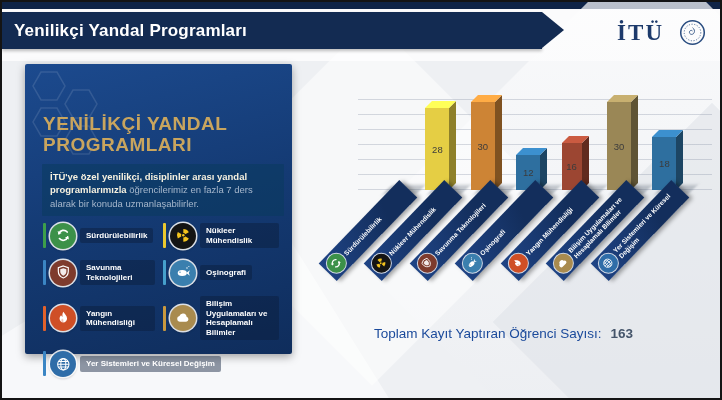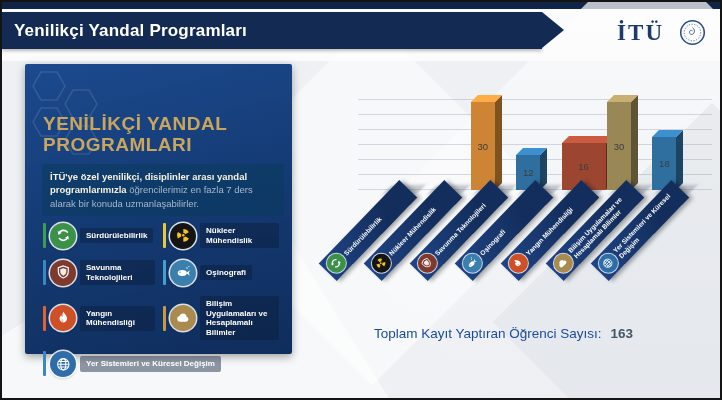--- a/index.html
+++ b/index.html
@@ -231,20 +231,25 @@
               <path d="M17.6 7.3A7 7 0 0 0 5.6 9.6"></path>
               <path d="M6.4 16.7a7 7 0 0 0 12-2.3"></path>
             </g>
             <path d="M3.8 5.8l1.4 4.9 4.5-2.1z" fill="#ffffff"></path>
             <path d="M20.2 18.2l-1.4-4.9-4.5 2.1z" fill="#ffffff"></path>
           </svg>
         </span>
         <span class="rib-label">Sürdürülebilirlik</span>
       </div>
       <div class="bar-shadow" style="left: 74.4px; top: 105px; width: 34px; height: 9px;"></div>
+      <div class="bar-front" style="left: 67.4px; top: 28px; width: 24px; height: 82px; background: rgb(229, 206, 68);">
+        <div class="bar-side" style="background:rgb(142,128,42)"></div>
+        <div class="bar-top" style="background:rgb(255,255,88)"></div>
+        <div class="bar-val">28</div>
+      </div>
       <div class="ribbon" style="left: -3px; top: 138px;">
         <span class="rib-icon" style="background:#141414">
           <svg viewBox="0 0 24 24">
             <g fill="#f2c21d">
               <path d="M12 12 12 2.8A9.2 9.2 0 0 1 19.97 7.4Z"></path>
               <path d="M12 12 12 2.8A9.2 9.2 0 0 1 19.97 7.4Z" transform="rotate(120 12 12)"></path>
               <path d="M12 12 12 2.8A9.2 9.2 0 0 1 19.97 7.4Z" transform="rotate(240 12 12)"></path>
             </g>
             <circle cx="12" cy="12" r="3.2" fill="#141414"></circle>
             <circle cx="12" cy="12" r="1.8" fill="#f2c21d"></circle>
@@ -279,21 +284,21 @@
             <ellipse cx="10.5" cy="13" rx="6.6" ry="4.2" fill="#ffffff"></ellipse>
             <path d="M16.2 13 21.5 9.2 19.9 13 21.5 16.8Z" fill="#ffffff"></path>
             <circle cx="7.2" cy="11.8" r="1" fill="#3a7fae"></circle>
             <circle cx="17.3" cy="5.8" r="1" fill="#ffffff"></circle>
             <circle cx="20" cy="3.6" r=".8" fill="#ffffff"></circle>
           </svg>
         </span>
         <span class="rib-label">Oşinografi</span>
       </div>
       <div class="bar-shadow" style="left: 210.6px; top: 105px; width: 34px; height: 9px;"></div>
-      <div class="bar-front" style="left: 203.6px; top: 63px; width: 44px; height: 47px; background: rgb(156, 70, 50);">
+      <div class="bar-front" style="left: 203.6px; top: 63px; width: 20px; height: 47px; background: rgb(156, 70, 50);">
         <div class="bar-side" style="background:rgb(97,43,31)"></div>
         <div class="bar-top" style="background:rgb(203,91,65)"></div>
         <div class="bar-val">16</div>
       </div>
       <div class="ribbon" style="left: 134px; top: 138px;">
         <span class="rib-icon" style="background:#cf4f26">
           <svg viewBox="0 0 24 24">
             <path d="M12 2.6c1.9 3.3 5.4 5.5 5.4 9.7 0 3.2-2.4 5.7-5.4 5.7s-5.4-2.5-5.4-5.7c0-2.1.9-3.5 2.2-4.9.5 1.1 1.2 1.9 2.3 2.3-.8-2.4-.4-4.8.9-7.1z" fill="#ffffff"></path>
             <path d="M12 18c-1.6 0-2.9-1.3-2.9-3 0-1.2.6-2 1.3-2.8.4.8 1 1.3 1.6 1.5" fill="#cf4f26" opacity=".35"></path>
           </svg>

